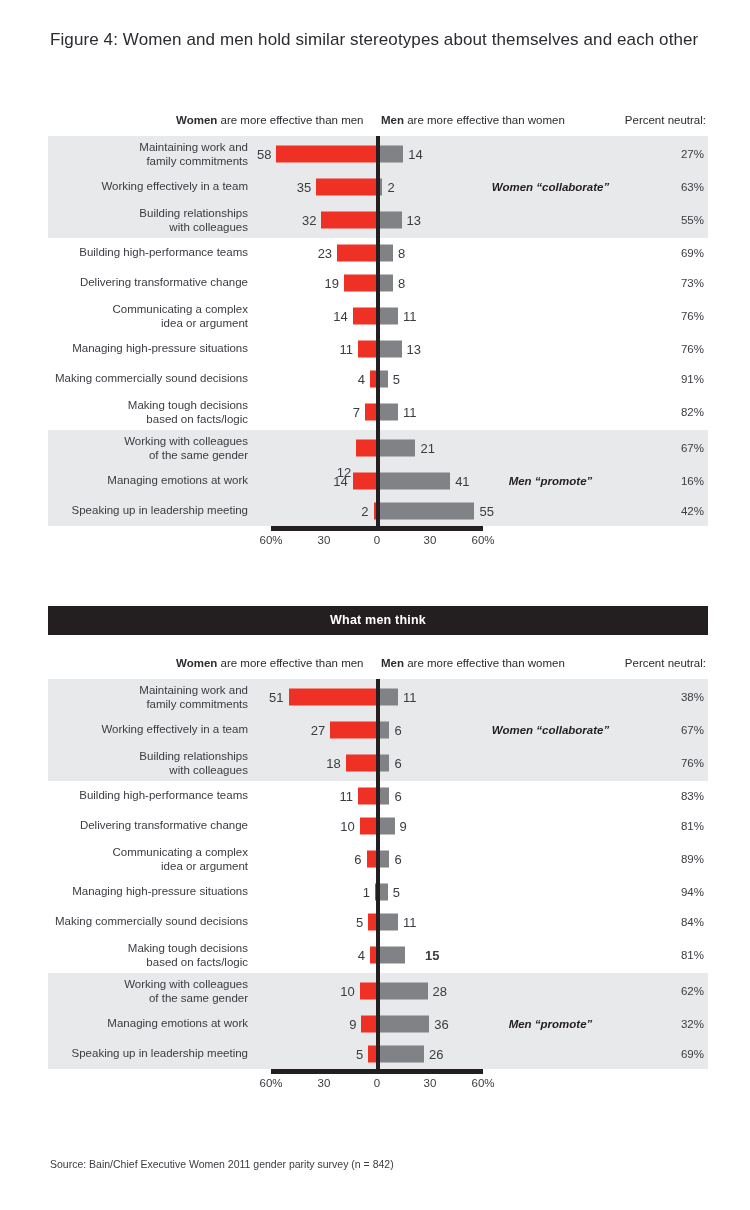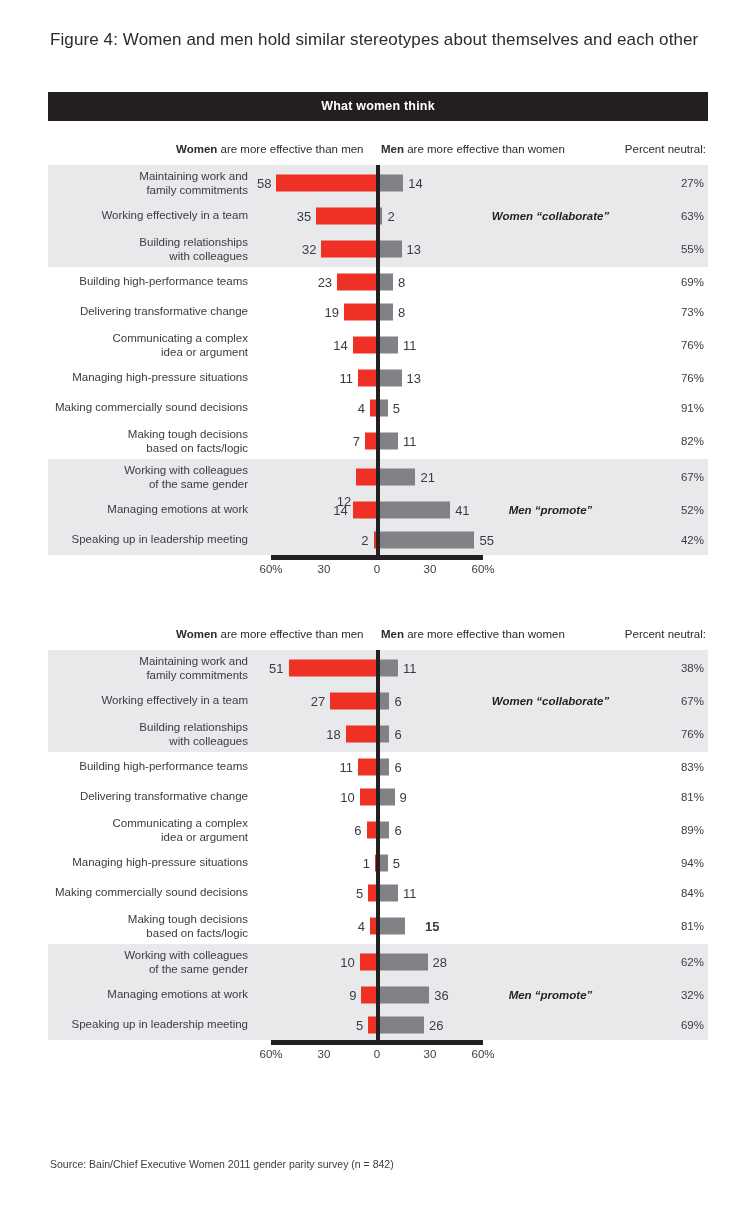--- a/index.html
+++ b/index.html
@@ -175,21 +175,20 @@
     font-size: 10.5px;
     color: #3b3b42;
   }
 </style>
 </head>
 <body>
 
 <div class="fig-title">Figure 4: Women and men hold similar stereotypes about themselves and each other</div>
 
 <div class="panel" id="panel-women">
-  <div class="panel-header">What women think</div>
   <div class="col-headers">
     <div class="ch ch-women"><b>Women</b><span> are more effective than men</span></div>
     <div class="ch ch-men"><b>Men</b><span> are more effective than women</span></div>
     <div class="ch ch-neutral">Percent neutral:</div>
   </div>
   <div class="plot" style="height: 390px;">
       <div class="band" style="top: 294px; height: 96px;"></div>
       <div class="band" style="top: 0px; height: 102px;"></div>
     <div class="rows">
         <div class="row tall" style="height: 36px;">
@@ -278,21 +277,21 @@
           <div class="val val-right" style="left: 372.435px;">21</div>
           <div class="neutral">67%</div>
         </div>
         <div class="row" style="height: 30px;">
           <div class="row-label">Managing emotions at work</div>
           <div class="bar-left" style="width: 24.29px;"></div>
           <div class="val val-left" style="right: 360.29px;">14</div>
           <div class="bar-right" style="width: 71.135px;"></div>
           <div class="val val-right" style="left: 407.135px;">41</div>
           <div class="annot">Men “promote”</div>
-          <div class="neutral">52%</div>
+          <div class="neutral">16%</div>
         </div>
         <div class="row" style="height: 30px;">
           <div class="row-label">Speaking up in leadership meeting</div>
           <div class="bar-left" style="width: 3.47px;"></div>
           <div class="val val-left" style="right: 339.47px;">2</div>
           <div class="bar-right" style="width: 95.425px;"></div>
           <div class="val val-right" style="left: 431.425px;">55</div>
           <div class="neutral">42%</div>
         </div>
       </div>
@@ -302,20 +301,21 @@
     <div class="axis-line"></div>
   <div class="tick" style="left: 223px;">60%</div>
       <div class="tick" style="left: 276px;">30</div>
       <div class="tick" style="left: 329px;">0</div>
       <div class="tick" style="left: 382px;">30</div>
       <div class="tick" style="left: 435px;">60%</div>
     </div>
 </div>
 
 <div class="panel" id="panel-men">
+  <div class="panel-header">What men think</div>
   <div class="col-headers">
     <div class="ch ch-women"><b>Women</b><span> are more effective than men</span></div>
     <div class="ch ch-men"><b>Men</b><span> are more effective than women</span></div>
     <div class="ch ch-neutral">Percent neutral:</div>
   </div>
   <div class="plot" style="height: 390px;">
       <div class="band" style="top: 294px; height: 96px;"></div>
       <div class="band" style="top: 0px; height: 102px;"></div>
     <div class="rows">
         <div class="row tall" style="height: 36px;">

